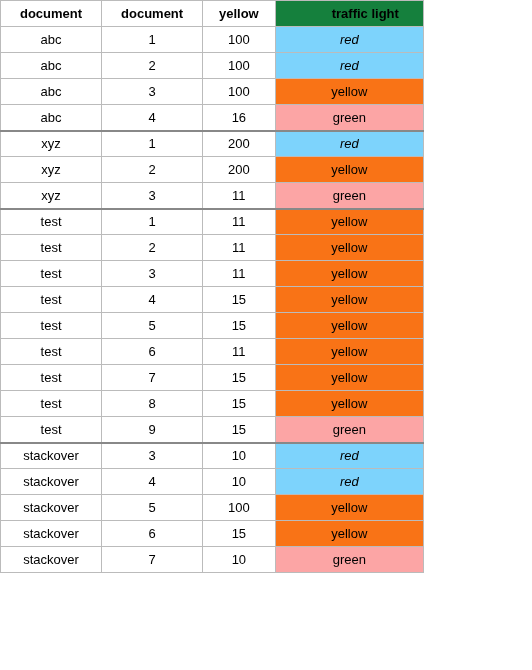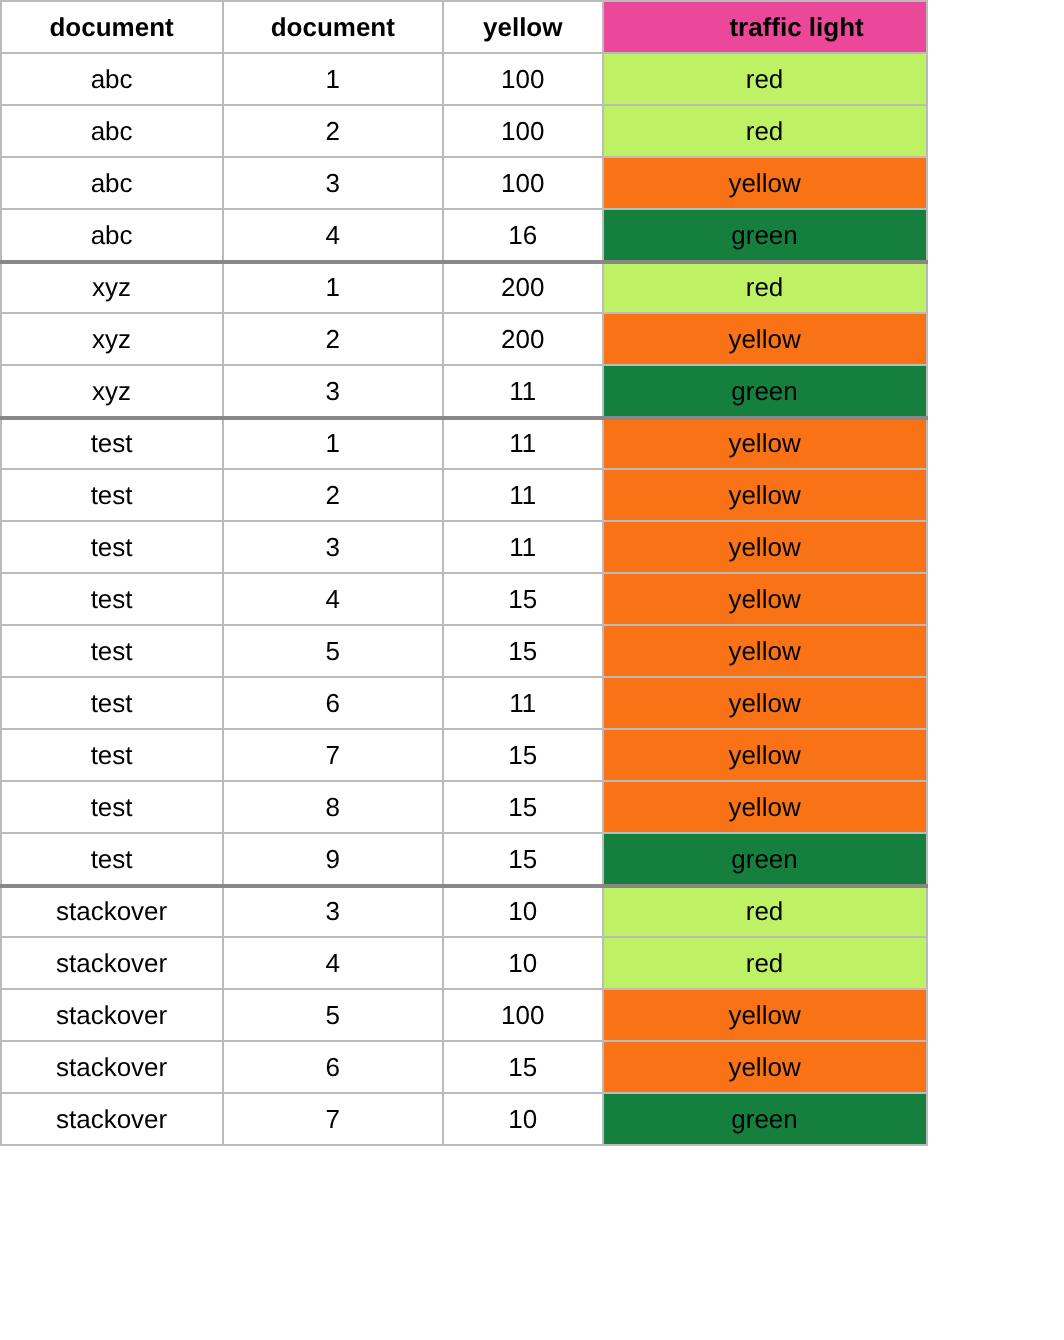--- a/index.html
+++ b/index.html
@@ -5,47 +5,48 @@
     * { box-sizing: border-box; margin: 0; padding: 0; }
     body {
       font-family: Arial, sans-serif;
       font-size: 13px;
       background: #fff;
       width: 532px;
       min-height: 670px;
     }
     table {
       border-collapse: collapse;
-      width: 464px;
+      width: 424px;
     }
     th, td {
       border: 1px solid #bbb;
       text-align: center;
       padding: 4px 8px;
       height: 26px;
     }
     th {
       font-weight: bold;
       background: #fff;
     }
     th:last-child {
-      background: #ec4899;
+      background: #15803d;
       color: #000;
       padding-left: 40px;
     }
     td.red-cell {
-      background: #bef264;
+      background: #7dd3fc;
       color: #000;
+      font-style: italic;
     }
     td.yellow-cell {
       background: #f97316;
       color: #000;
     }
     td.green-cell {
-      background: #15803d;
+      background: #fca5a5;
       color: #000;
     }
     tr.group-separator td {
       border-top: 2px solid #888;
     }
   </style>
 </head>
 <body>
 
 <table>

